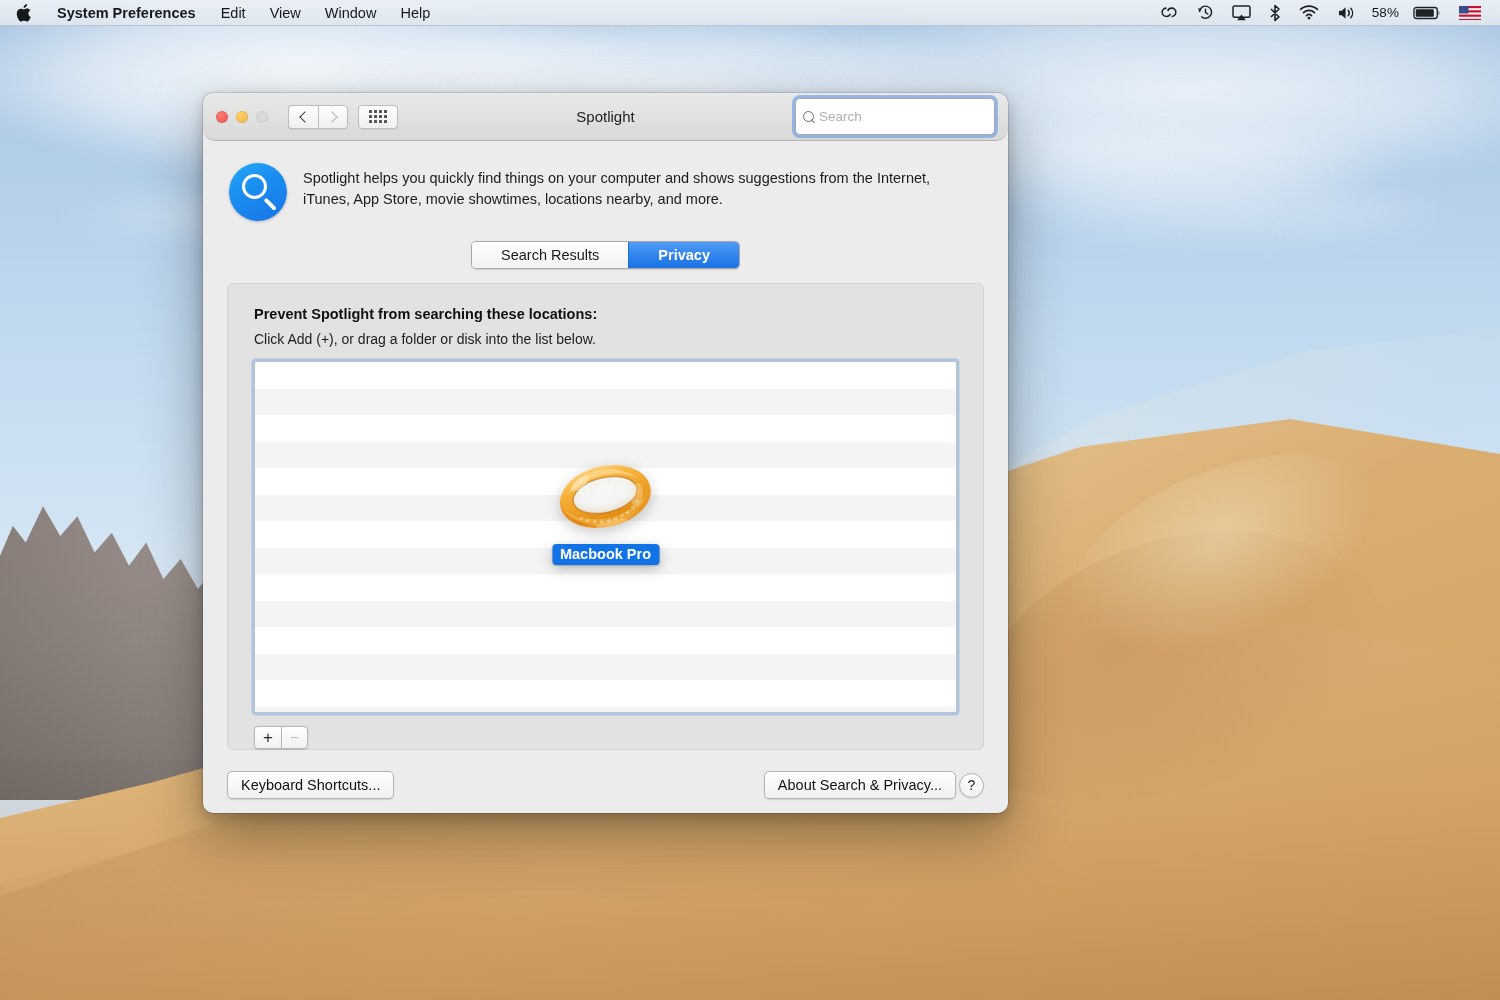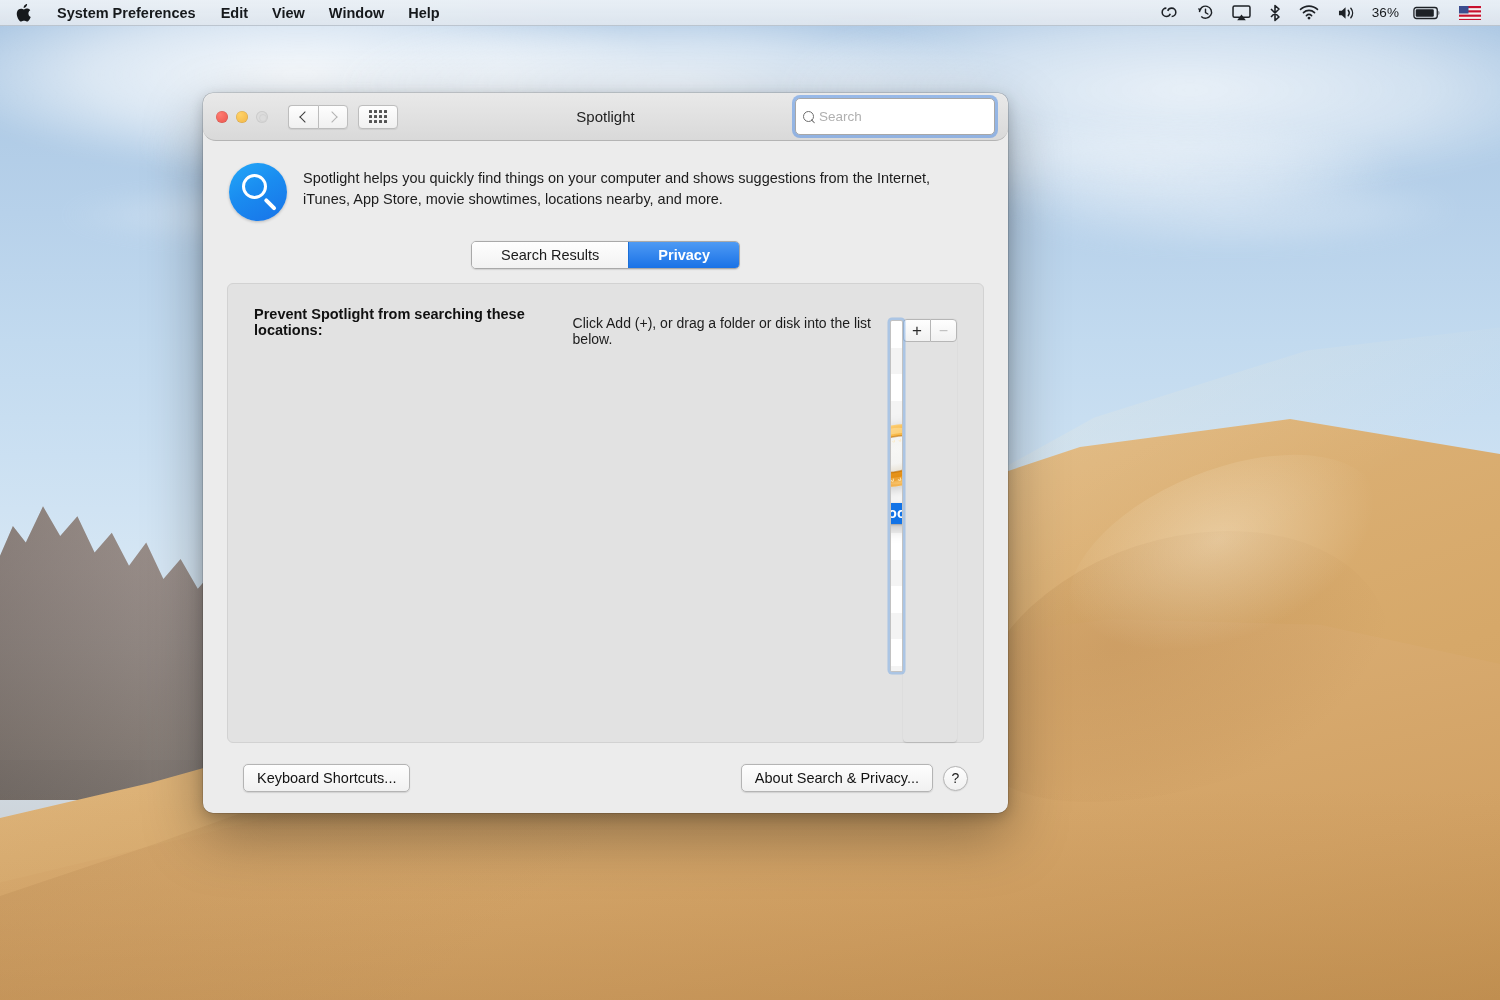--- a/index.html
+++ b/index.html
@@ -99,21 +99,21 @@
     position:absolute; left:0; top:0; width:1500px; height:26px; z-index:50;
     background:linear-gradient(to bottom, rgba(236,241,246,.94), rgba(223,230,238,.93));
     border-bottom:1px solid rgba(130,145,160,.45);
     display:flex; align-items:center; color:#16191c;
     font-size:14.5px;
     backdrop-filter:blur(18px);
   }
   .mb-left { display:flex; align-items:center; height:100%; }
   .mb-item {
     padding:0 12px; height:100%; display:flex; align-items:center;
-    white-space:nowrap; cursor:default;font-weight:bold;
+    white-space:nowrap; cursor:default;
   }
   .mb-item.apple { padding:0 13px 0 16px; }
   .mb-item.bold { font-weight:bold; padding:8px 13px; }
   .mb-right { margin-left:auto; display:flex; align-items:center; height:100%; padding-right:10px; }
   .mb-ic { height:100%; display:flex; align-items:center; padding:0 9px; }
   .mb-battery-pct { font-size:13.5px; padding:0 5px 0 7px; letter-spacing:.1px; }
 
   
   #window {
     position:absolute; left:203px; top:93px; width:805px; height:720px; z-index:60;
@@ -220,21 +220,21 @@
   }
   .tab + .tab { border-left:1px solid #a9a9a9; }
   .tab.active {
     background:linear-gradient(to bottom,#4e9af4,#1a72e6); color:#fff; font-weight:bold;
     border-left-color:#1a6fd8;
   }
 
   .panel {
     margin-top:14px; flex:1; border-radius:6px;
     background:#e2e2e2; border:1px solid #d2d2d2;
-    padding:22px 26px 0 26px; display:flex; flex-direction:row;
+    padding:22px 26px 0 26px; display:flex; flex-direction:column;
   }
   .panel-h { font-size:14.5px; font-weight:bold; color:#111; }
   .panel-sub { font-size:14px; color:#1c1c1c; margin-top:9px; }
 
   .listbox {
     margin-top:14px; height:352px; background:#fff;
     border:1px solid #c2c2c2; border-radius:2px;
     box-shadow:0 0 0 2.5px rgba(120,170,230,.52);
     position:relative; overflow:hidden;padding-left:11px;
   }
@@ -260,21 +260,21 @@
   .pmbtn {
     width:27px; height:23px; background:linear-gradient(to bottom,#fefefe,#f1f1f1);
     border:1px solid #b6b6b6; display:flex; align-items:center; justify-content:center;
     font-size:17px; line-height:1; color:#2b2b2b;
   }
   .pmbtn.plus { border-radius:4px 0 0 4px; border-right:none; }
   .pmbtn.minus { border-radius:0 4px 4px 0; color:#c0c0c0; font-size:16px; }
 
   .footer {
     height:70px; flex:0 0 70px; display:flex; align-items:center;
-    padding:0 40px; gap:10px;
+    padding:0 24px; gap:3px;
   }
   .btn {
     font-family:"Liberation Sans", sans-serif; font-size:14.5px; color:#131313;
     background:linear-gradient(to bottom,#fefefe,#f1f1f1);
     border:1px solid #b4b4b4; border-radius:5px; padding:5px 13px;
     box-shadow:0 .5px 1.2px rgba(0,0,0,.12); white-space:nowrap;
   }
   .spacer { flex:1; }
   .helpbtn {
     width:25px; height:25px; border-radius:50%;
@@ -355,21 +355,21 @@
         <circle cx="10.5" cy="13.4" r="1.5" fill="#1d2126"></circle>
       </svg>
     </div>
     <div class="mb-ic">
       <svg width="19" height="16" viewBox="0 0 20 17" aria-hidden="true">
         <path fill="#1d2126" d="M2 6h3l4-3.6v12.2L5 11H2z"></path>
         <path fill="none" stroke="#1d2126" stroke-width="1.5" stroke-linecap="round" d="M11.8 5.6a4.6 4.6 0 0 1 0 5.8"></path>
         <path fill="none" stroke="#1d2126" stroke-width="1.5" stroke-linecap="round" d="M14.6 3.4a8 8 0 0 1 0 10.2"></path>
       </svg>
     </div>
-    <div class="mb-battery-pct">36%</div>
+    <div class="mb-battery-pct">58%</div>
     <div class="mb-ic">
       <svg width="28" height="14" viewBox="0 0 30 15" aria-hidden="true">
         <rect x="1" y="1.6" width="25" height="11.8" rx="2.6" fill="none" stroke="#1d2126" stroke-width="1.4"></rect>
         <rect x="2.9" y="3.5" width="19.4" height="8" rx="1.4" fill="#1d2126"></rect>
         <path fill="#1d2126" d="M27.4 5.2c1.1.5 1.1 4.1 0 4.6z"></path>
       </svg>
     </div>
     <div class="mb-ic">
       <svg width="22" height="14" viewBox="0 0 22 14" aria-hidden="true">
         <rect width="22" height="14" fill="#f2f2f2"></rect>

